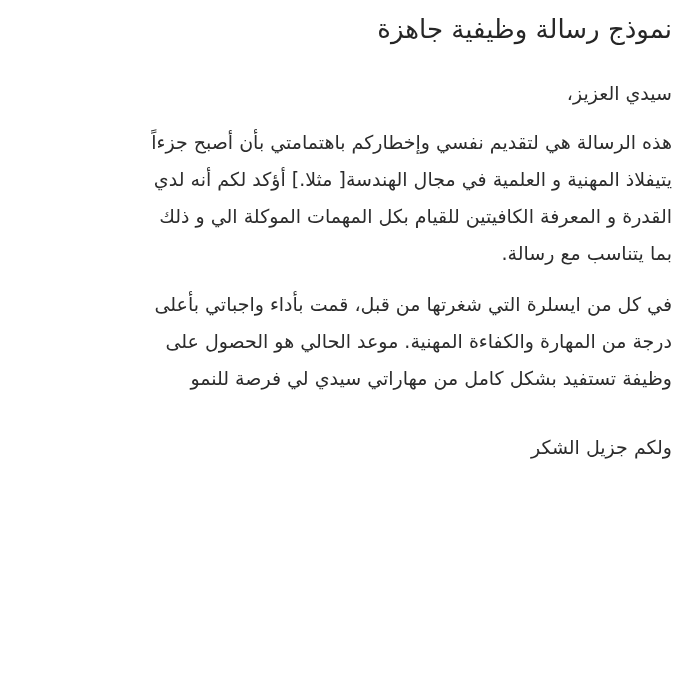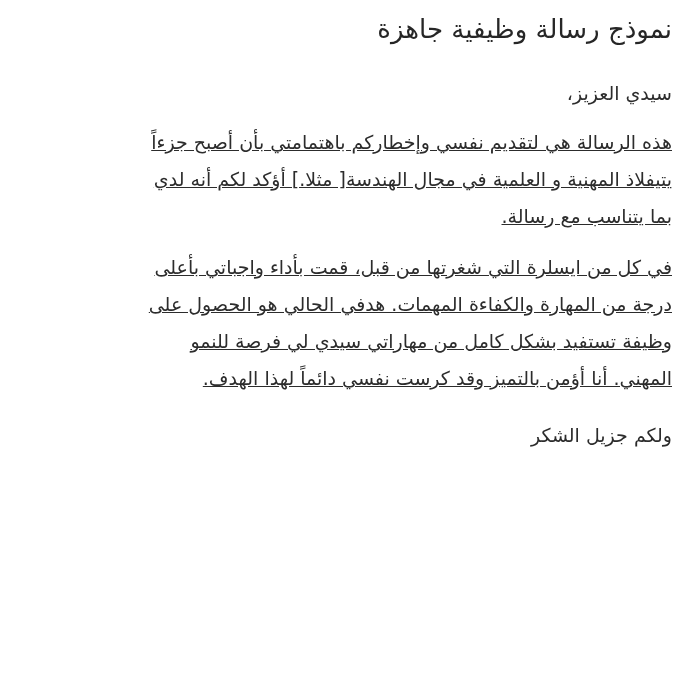--- a/index.html
+++ b/index.html
@@ -34,46 +34,45 @@
     font-size: 19px;
     line-height: 26px;
     margin: 2px 0 18px 0;
   }
   .para {
     margin: 0 0 14px 0;
   }
   .line {
     font-size: 19px;
     line-height: 37px;
-    text-decoration: underline;
   }
   .closing {
     font-size: 19px;
     line-height: 37px;
-    margin: 20px 0 0 0;
+    margin: 32px 0 0 0;
   }
 </style>
 </head>
 <body>
 
 <main class="page">
 
   <h1 class="doc-title">نموذج رسالة وظيفية جاهزة</h1>
 
   <p class="greeting">سيدي العزيز،</p>
 
   <div class="para">
     <div class="line">هذه الرسالة هي لتقديم نفسي وإخطاركم باهتمامتي بأن أصبح جزءاً</div>
     <div class="line">يتيفلاذ المهنية و العلمية في مجال الهندسة[ مثلا.] أؤكد لكم أنه لدي</div>
+    <div class="line">القدرة و المعرفة الكافيتين للقيام بكل المهمات الموكلة الي و ذلك</div>
     <div class="line">بما يتناسب مع رسالة.</div>
   </div>
 
   <div class="para">
     <div class="line">في كل من ايسلرة التي شغرتها من قبل، قمت بأداء واجباتي بأعلى</div>
-    <div class="line">درجة من المهارة والكفاءة المهمات. هدفي الحالي هو الحصول على</div>
+    <div class="line">درجة من المهارة والكفاءة المهنية. موعد الحالي هو الحصول على</div>
     <div class="line">وظيفة تستفيد بشكل كامل من مهاراتي سيدي لي فرصة للنمو</div>
-    <div class="line">المهني. أنا أؤمن بالتميز وقد كرست نفسي دائماً لهذا الهدف.</div>
   </div>
 
 
   <p class="closing">ولكم جزيل الشكر</p>
 
 </main>
 
 </body></html>

